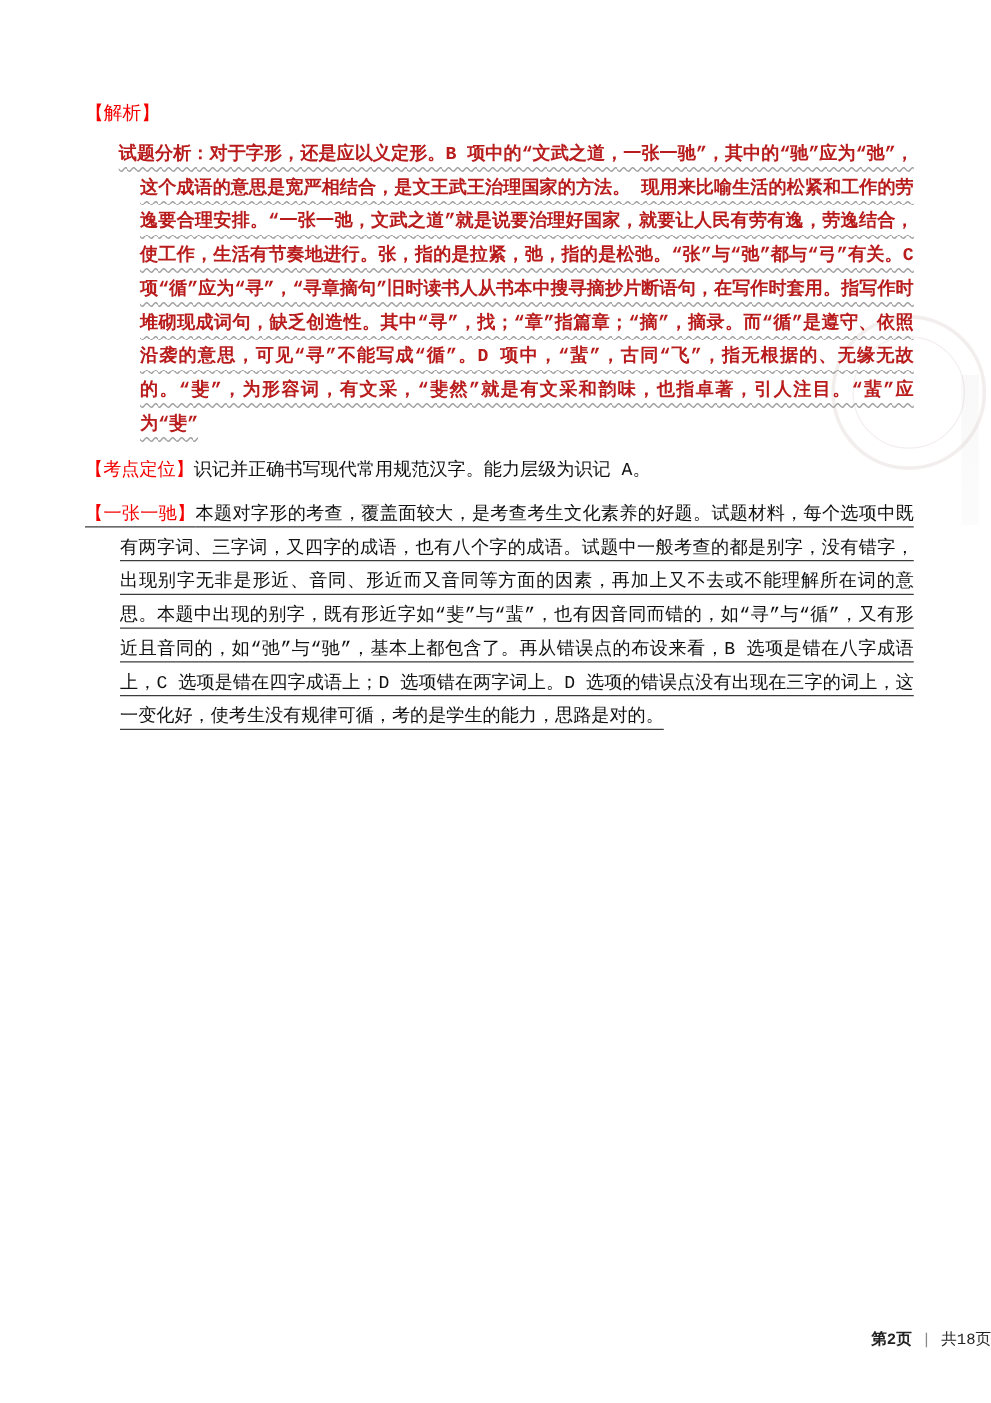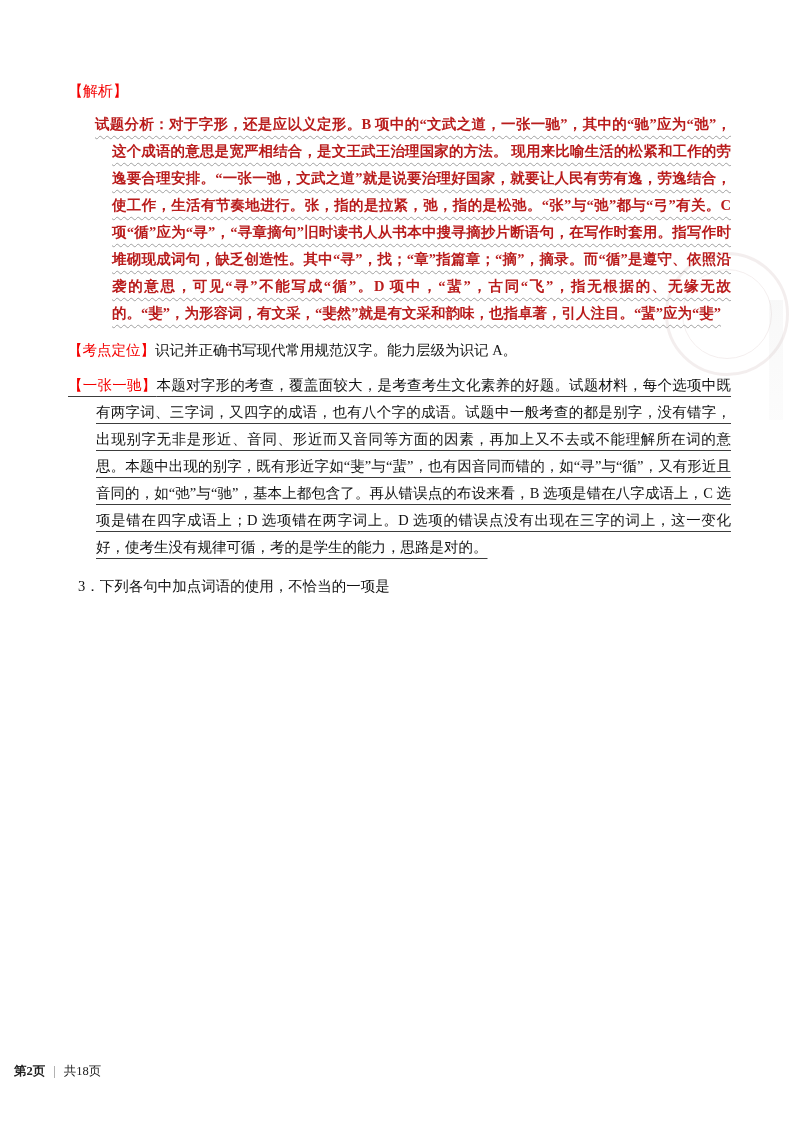--- a/index.html
+++ b/index.html
@@ -7,20 +7,21 @@
     width:793px; height:1122px;
     background:#ffffff;
     font-family:"Liberation Serif","DejaVu Serif",serif;
     color:#111;
   }
   .page {
     position:relative;
     width:793px; height:1122px;
     overflow:hidden;
     background:#ffffff;
+    font-family:Liberation Mono, monospace;
   }
   .content {
     position:absolute;
     top:78px; left:68px; right:62px;
     font-size:14.5px;
     line-height:27px;
     text-align:justify;
   }
   .red { color:#f40000; }
   .analysis-label {
@@ -59,21 +60,21 @@
     margin:4px 0 9px 0;
     padding-left:60px;
     text-indent:-28px;
   }
   .answer-line {
     margin-top:16px;
   }
   .footer {
     position:absolute;
     bottom:42px; left:0; right:0;
-    text-align:left;
+    text-align:right;
     font-size:12.5px;
     color:#222;
     padding-left:14px;
   }
   .footer .page-num { font-weight:bold; }
   .footer .sep { color:#888; margin:0 8px; }
   .watermark-stamp {
     position:absolute;
     top:252px; right:4px;
     width:118px; height:118px;
@@ -110,21 +111,20 @@
 
     <p class="analysis-label red">【解析】</p>
 
     <p class="analysis-para">试题分析：对于字形，还是应以义定形。B 项中的“文武之道，一张一驰”，其中的“驰”应为“弛”，这个成语的意思是宽严相结合，是文王武王治理国家的方法。 现用来比喻生活的松紧和工作的劳逸要合理安排。“一张一弛，文武之道”就是说要治理好国家，就要让人民有劳有逸，劳逸结合，使工作，生活有节奏地进行。张，指的是拉紧，弛，指的是松弛。“张”与“弛”都与“弓”有关。C 项“循”应为“寻”，“寻章摘句”旧时读书人从书本中搜寻摘抄片断语句，在写作时套用。指写作时堆砌现成词句，缺乏创造性。其中“寻”，找；“章”指篇章；“摘”，摘录。而“循”是遵守、依照沿袭的意思，可见“寻”不能写成“循”。D 项中，“蜚”，古同“飞”，指无根据的、无缘无故的。“斐”，为形容词，有文采，“斐然”就是有文采和韵味，也指卓著，引人注目。“蜚”应为“斐”</p>
 
     <p class="kaodian"><span class="red">【考点定位】</span><span>识记并正确书写现代常用规范汉字。能力层级为识记 A。</span></p>
 
     <p class="mingshi"><span class="red">【一张一驰】</span><span>本题对字形的考查，覆盖面较大，是考查考生文化素养的好题。试题材料，每个选项中既有两字词、三字词，又四字的成语，也有八个字的成语。试题中一般考查的都是别字，没有错字，出现别字无非是形近、音同、形近而又音同等方面的因素，再加上又不去或不能理解所在词的意思。本题中出现的别字，既有形近字如“斐”与“蜚”，也有因音同而错的，如“寻”与“循”，又有形近且音同的，如“弛”与“驰”，基本上都包含了。再从错误点的布设来看，B 选项是错在八字成语上，C 选项是错在四字成语上；D 选项错在两字词上。D 选项的错误点没有出现在三字的词上，这一变化好，使考生没有规律可循，考的是学生的能力，思路是对的。</span></p>
 
     <div class="question">
-      <p class="question-stem"><span>3．</span><span>下列各句中加点词语的使用，不恰当的一项是</span></p>
 
 
 
 
     </div>
 
 
   </div>
 
   <div class="footer"><span class="page-num">第2页</span><span class="sep">|</span><span>共18页</span></div>

